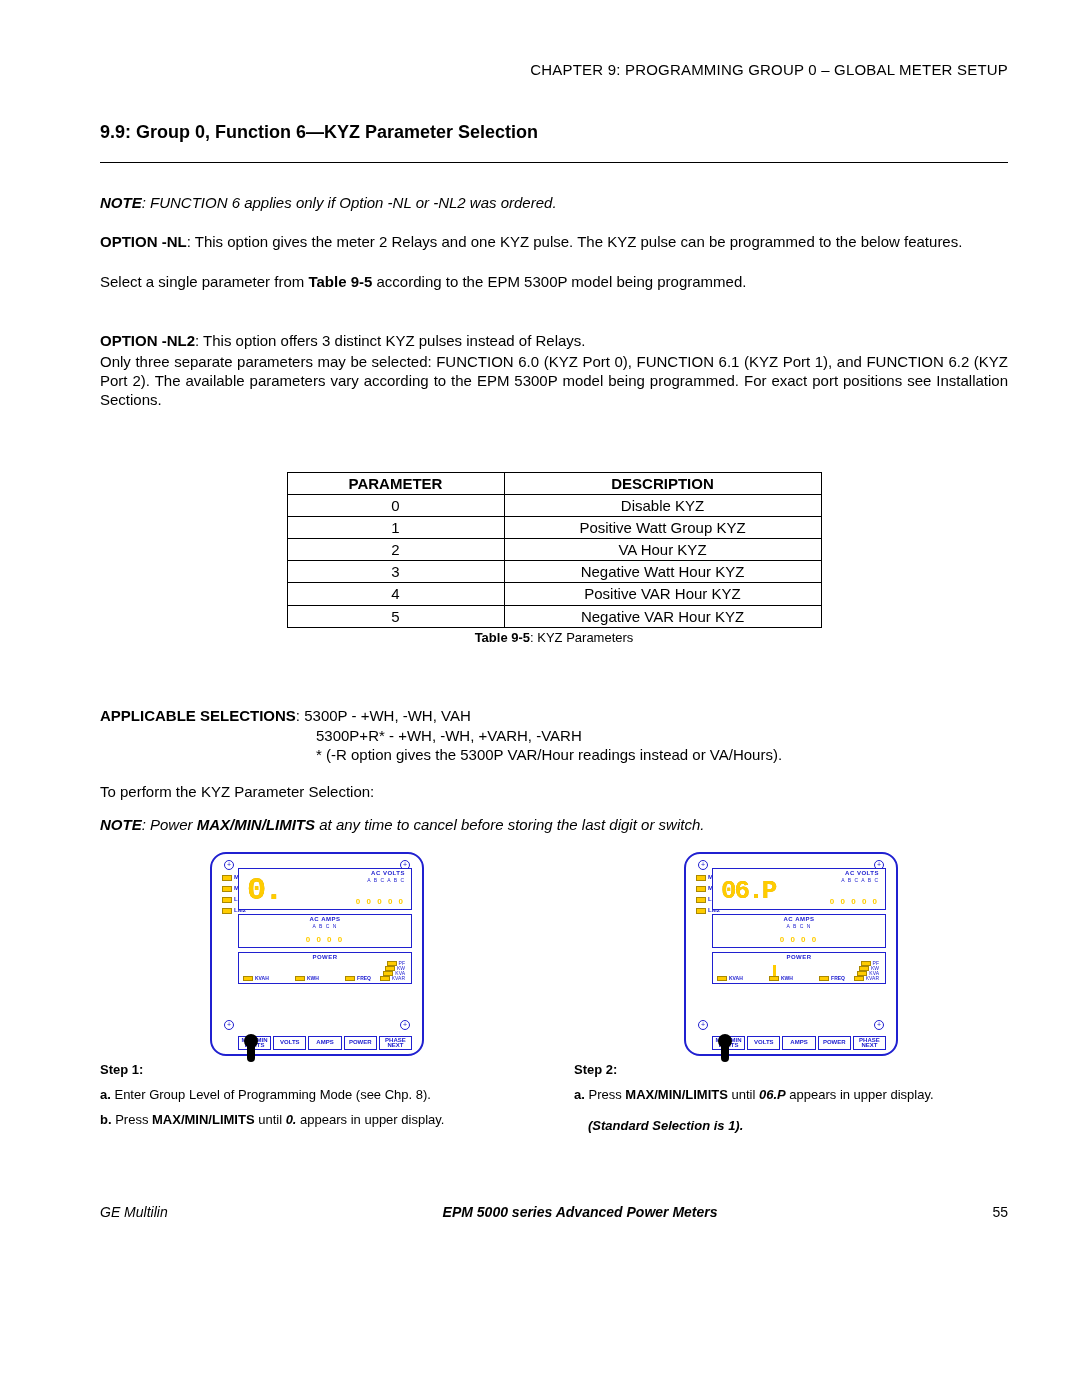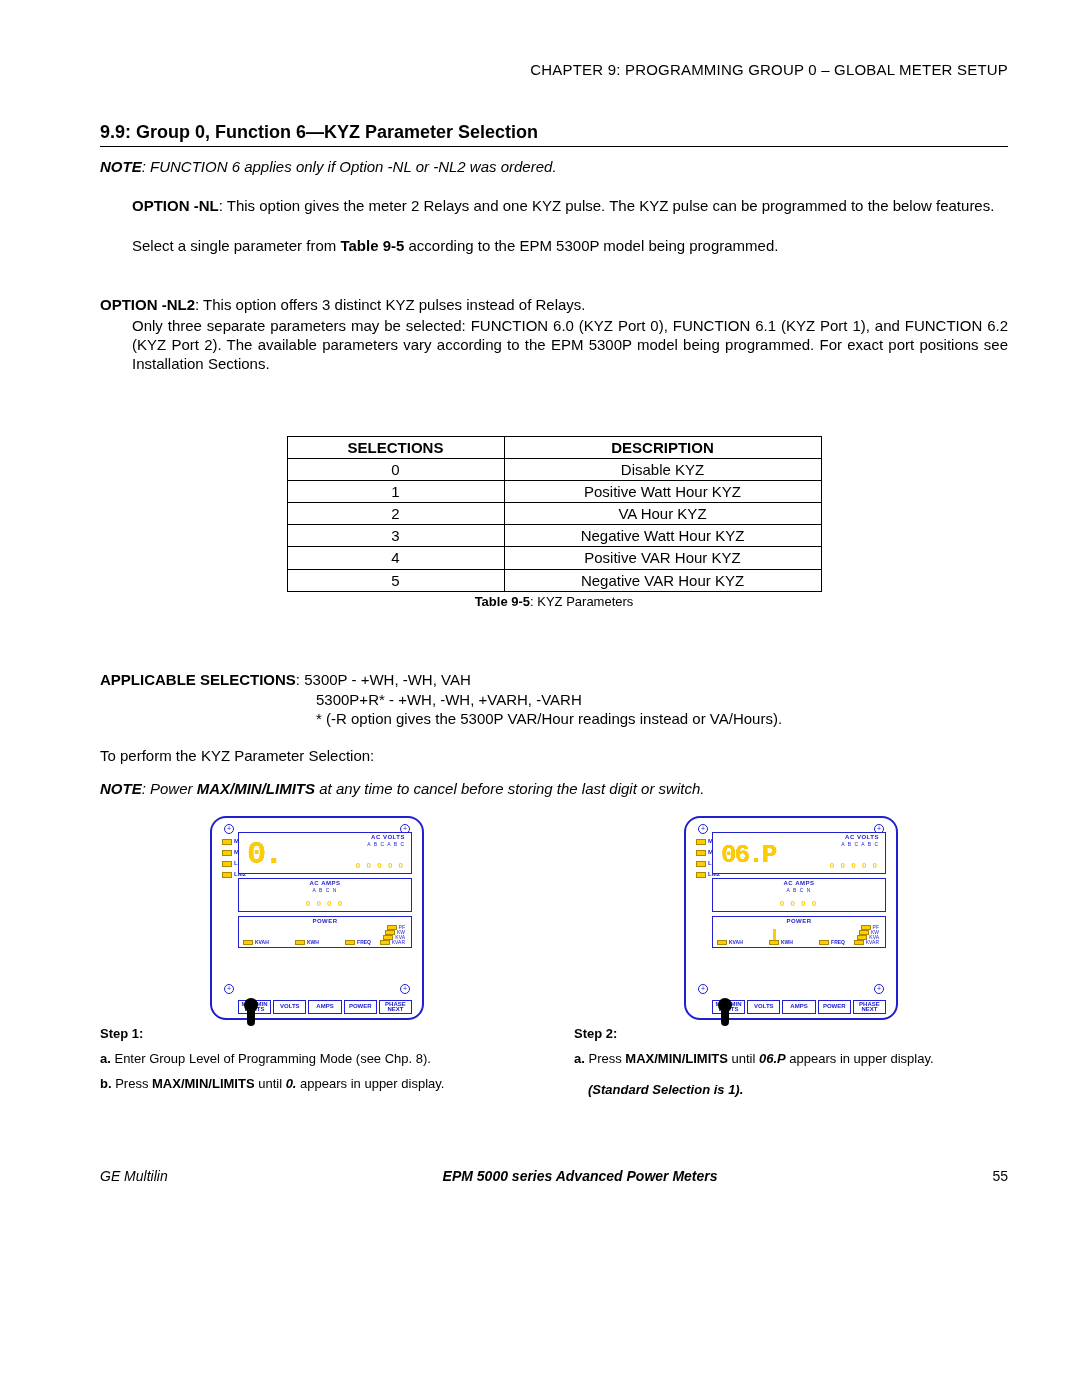--- a/index.html
+++ b/index.html
@@ -16,32 +16,31 @@
   .chapter-header {
     text-align: right;
     font-size: 15px;
     margin-bottom: 42px;
     letter-spacing: 0.2px;
   }
   .section-title {
     font-size: 18px;
     font-weight: bold;
     border-bottom: 1.5px solid #000;
-    padding-bottom: 2px;
-    margin-bottom: 10px;
+    padding-bottom: 18px;
+    margin-bottom: 30px;
   }
   .note {
     font-style: italic;
     margin-bottom: 20px;
   }
   .note b { font-style: italic; }
   .para {
     margin-bottom: 20px;
     text-align: justify;
-    margin-left: 32px;
   }
   .para-tight { margin-bottom: 2px; text-align: justify; }
   b { font-weight: bold; }
   .tbl {
     border-collapse: collapse;
     margin: 0 auto;
     margin-top: 62px;
   }
   .tbl th, .tbl td {
     border: 1.5px solid #000;
@@ -174,30 +173,30 @@
 </div>
 
 <div class="para-tight">
   <b>OPTION -NL2</b><span>: This option offers 3 distinct KYZ pulses instead of Relays.</span>
 </div>
 <div class="para">Only three separate parameters may be selected:  FUNCTION 6.0 (KYZ Port 0), FUNCTION 6.1 (KYZ Port 1), and FUNCTION 6.2 (KYZ Port 2). The available parameters vary according to the EPM 5300P model being programmed. For exact port positions see Installation Sections.</div>
 
 <table class="tbl">
   <tbody>
       <tr>
-    <th style="width:200px;">SELECTIONS</th>
+    <th style="width:200px;">PARAMETER</th>
     <th style="width:300px;">DESCRIPTION</th>
   </tr>
   <tr>
         <td>0</td>
         <td>Disable KYZ</td>
       </tr>
   <tr>
         <td>1</td>
-        <td>Positive Watt Hour KYZ</td>
+        <td>Positive Watt Group KYZ</td>
       </tr>
   <tr>
         <td>2</td>
         <td>VA Hour KYZ</td>
       </tr>
   <tr>
         <td>3</td>
         <td>Negative Watt Hour KYZ</td>
       </tr>
   <tr>

